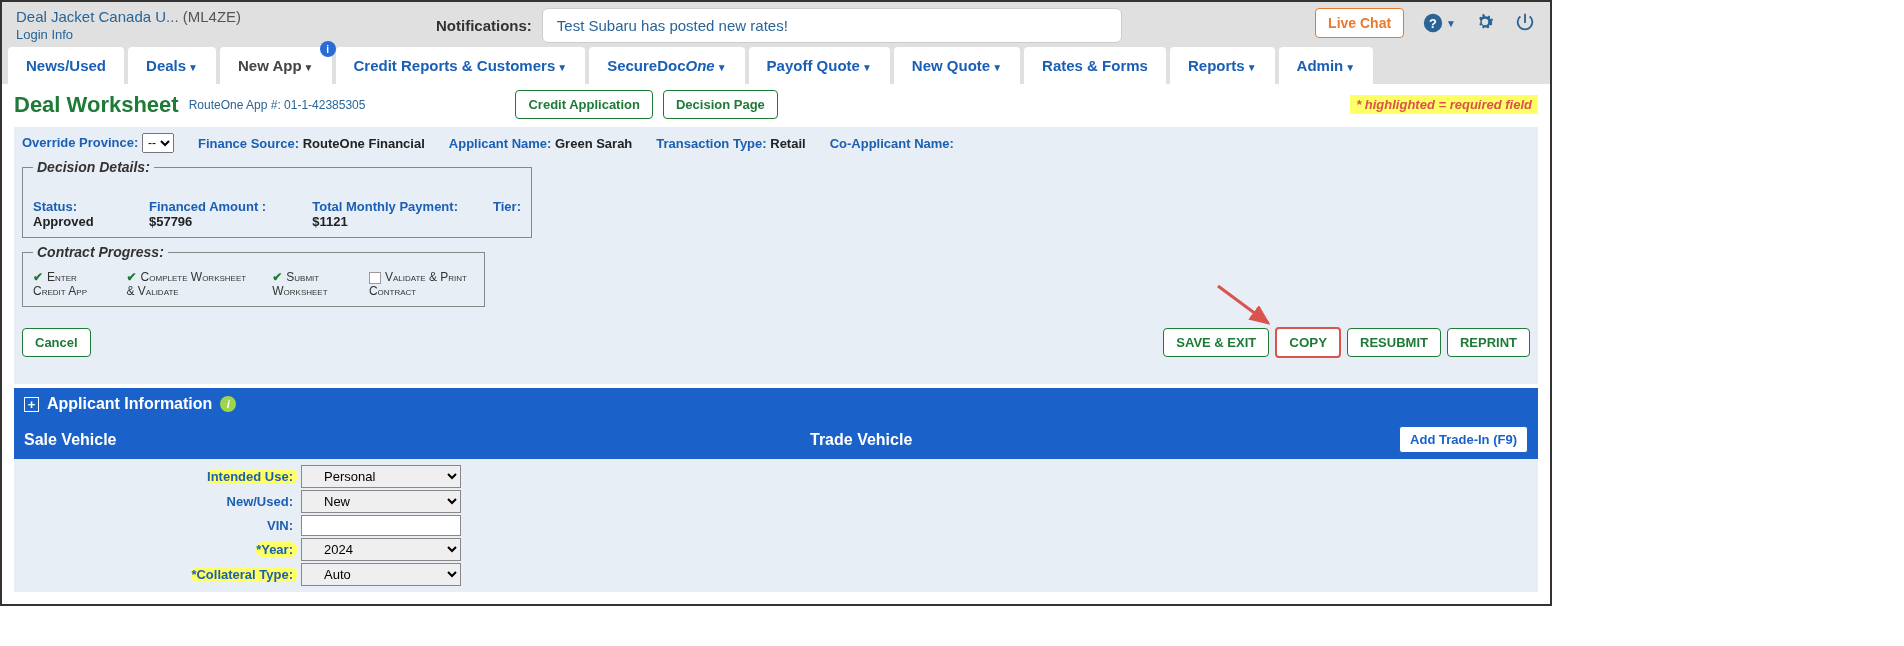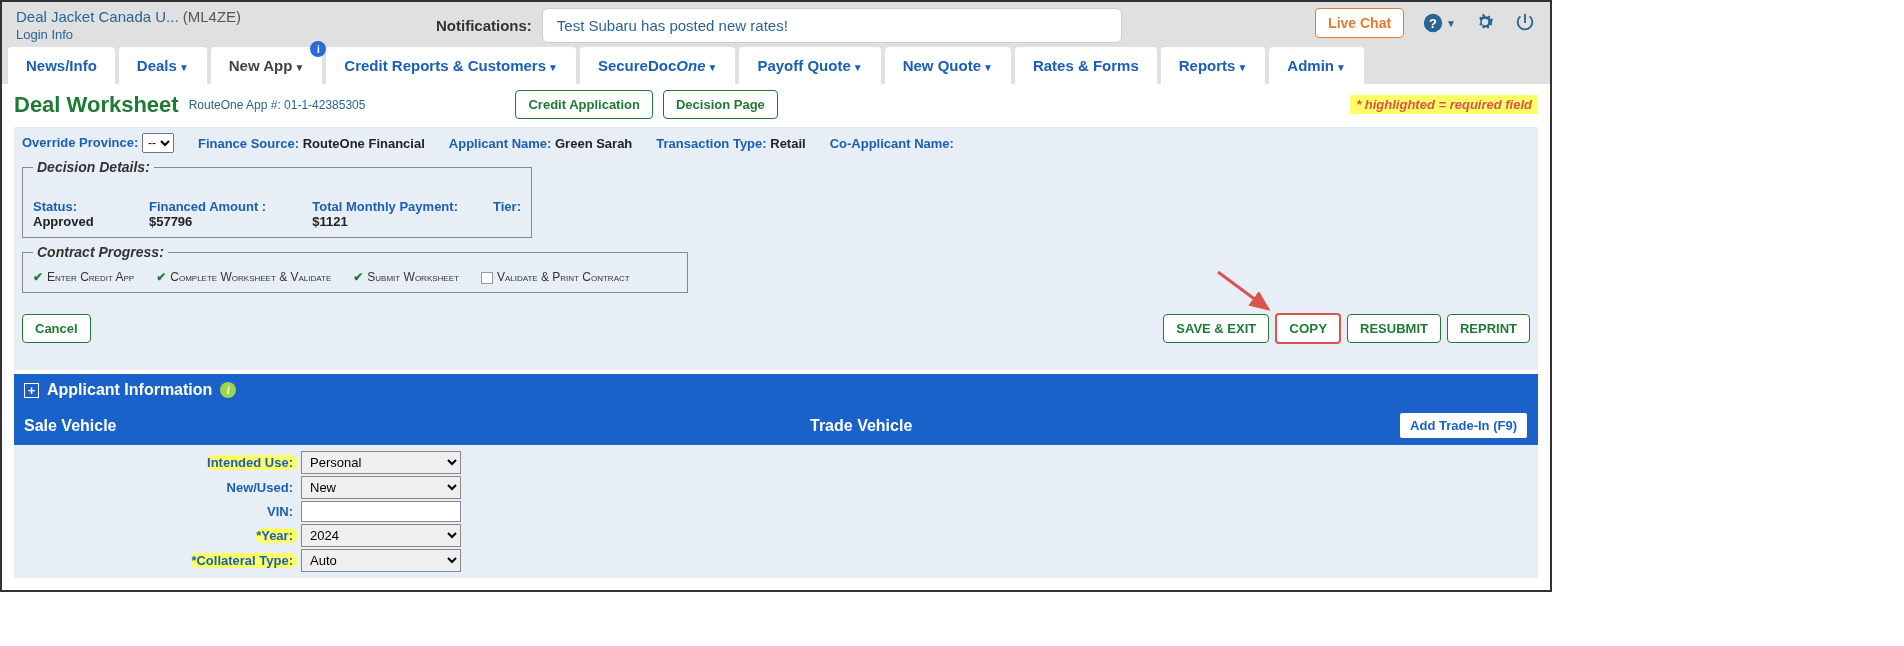--- a/index.html
+++ b/index.html
@@ -58,24 +58,24 @@
   
   .sub-header { background: #1a62c9; color: #fff; padding: 6px 10px; display: flex; align-items: center; font-weight: bold; font-size: 16px; }
   .sub-header .right { margin-left: auto; }
   .btn-blue-outline { background: #fff; color: #1a62c9; border: 1px solid #1a62c9; padding: 5px 10px; font-weight: bold; border-radius: 3px; cursor: pointer; font-size: 13px; }
   
   .form-area { background: #e8eef5; padding: 4px 0; }
   .form-row { display: flex; align-items: center; margin: 2px 0; }
   .form-label { width: 287px; text-align: right; padding-right: 4px; font-size: 13px; color: #1a5fb4; font-weight: bold; border-radius: 6px; }
   .form-label.req { background: #ffff66; display: inline-block; width: auto; }
   .label-wrap { width: 287px; text-align: right; padding-right: 4px; }
-  .form-input, .form-select { width: 160px; font-size: 13px; padding: 2px 4px; border: 1px solid #888; }
+  .form-input, .form-select { width: 160px; font-size: 13px; padding: 2px 18px; border: 1px solid #888; }
   .form-select { background: #efefef; }
   .decision-fieldset { width: 510px; }
-  .progress-fieldset { width: 666px; }
+  .progress-fieldset { width: 463px; }
 </style>
 </head>
 <body>
 
 <div class="wrapper">
 
   <div class="topbar">
     <div class="topbar-left">
       <div class="breadcrumb">
         <span>Deal Jacket Canada U...</span>
@@ -103,21 +103,21 @@
       </span>
       <span class="icon-power">
         <svg viewBox="0 0 24 24">
             <path d="M13 3h-2v10h2V3zm4.8 2.2l-1.4 1.4A7 7 0 1 1 7.6 6.6L6.2 5.2a9 9 0 1 0 11.6 0z"></path>
           </svg>
       </span>
     </div>
   </div>
 
   <div class="navtabs">
-    <div class="navtab">News/Info</div>
+    <div class="navtab">News/Used</div>
     <div class="navtab"><span>Deals</span><span class="caret">▼</span></div>
     <div class="navtab active">
       <span>New App</span><span class="caret">▼</span>
       <span class="tab-badge">i</span>
     </div>
     <div class="navtab"><span>Credit Reports &amp; Customers</span><span class="caret">▼</span></div>
     <div class="navtab"><span>SecureDoc</span><i><span>One</span></i><span class="caret">▼</span></div>
     <div class="navtab"><span>Payoff Quote</span><span class="caret">▼</span></div>
     <div class="navtab"><span>New Quote</span><span class="caret">▼</span></div>
     <div class="navtab">Rates &amp; Forms</div>

